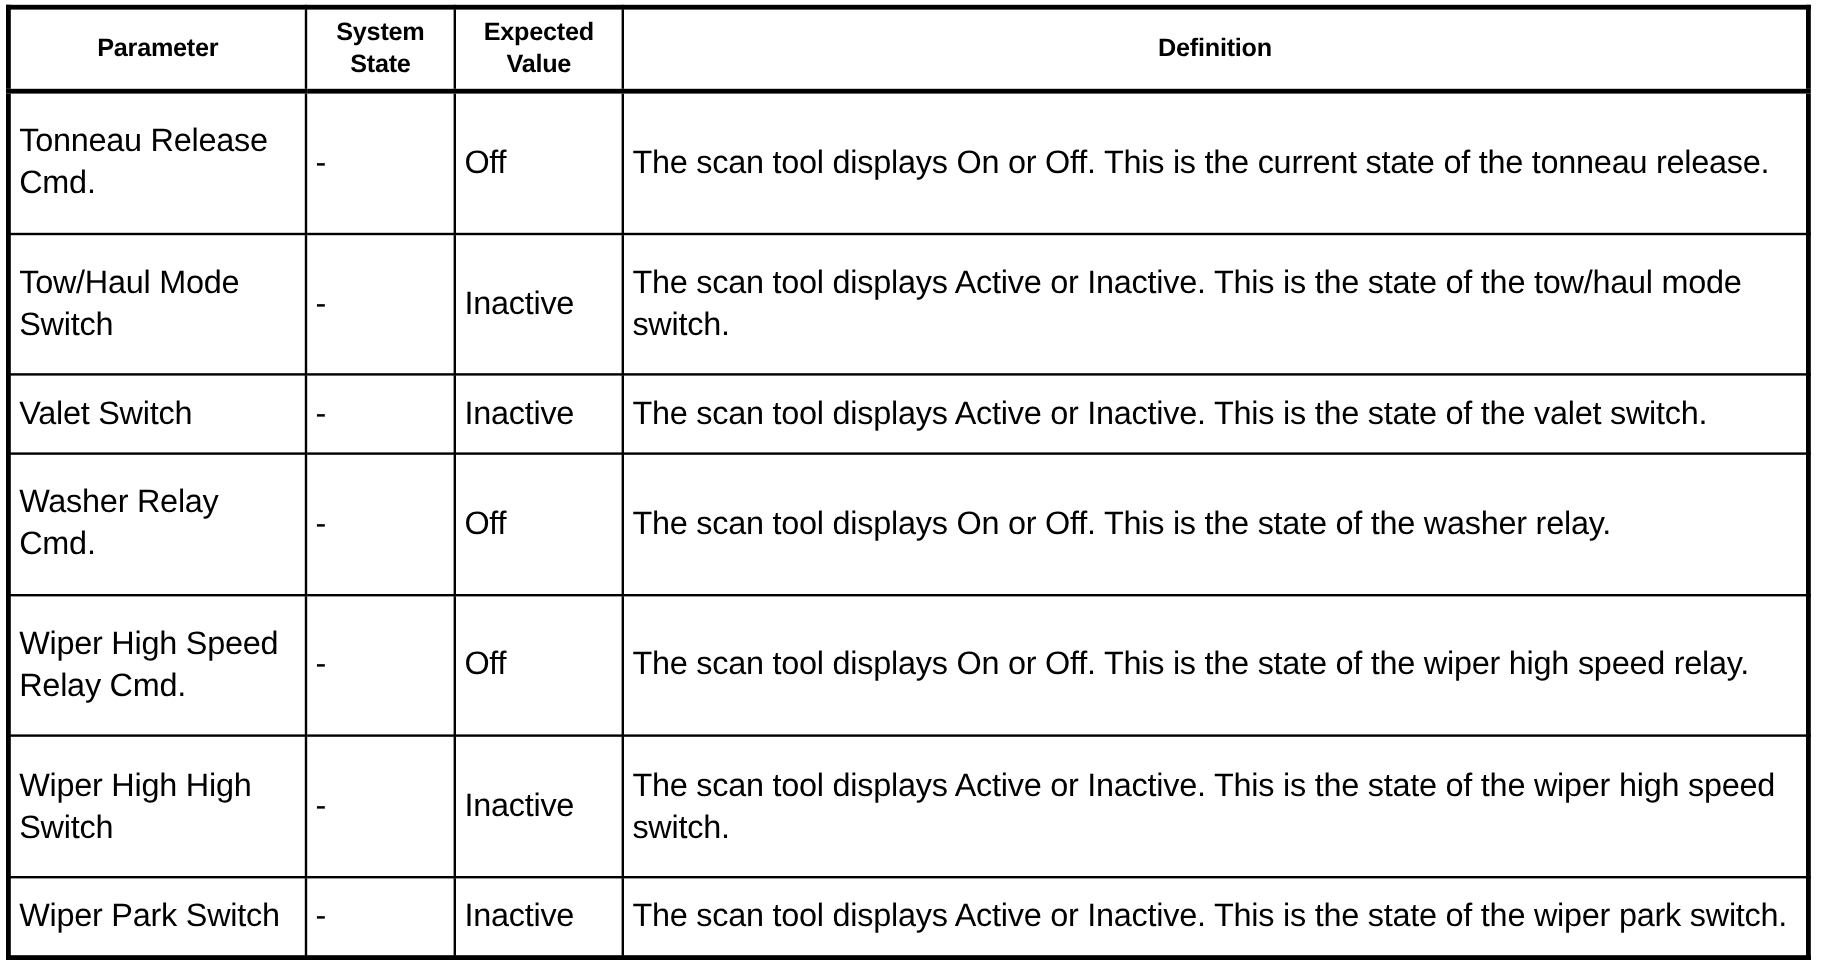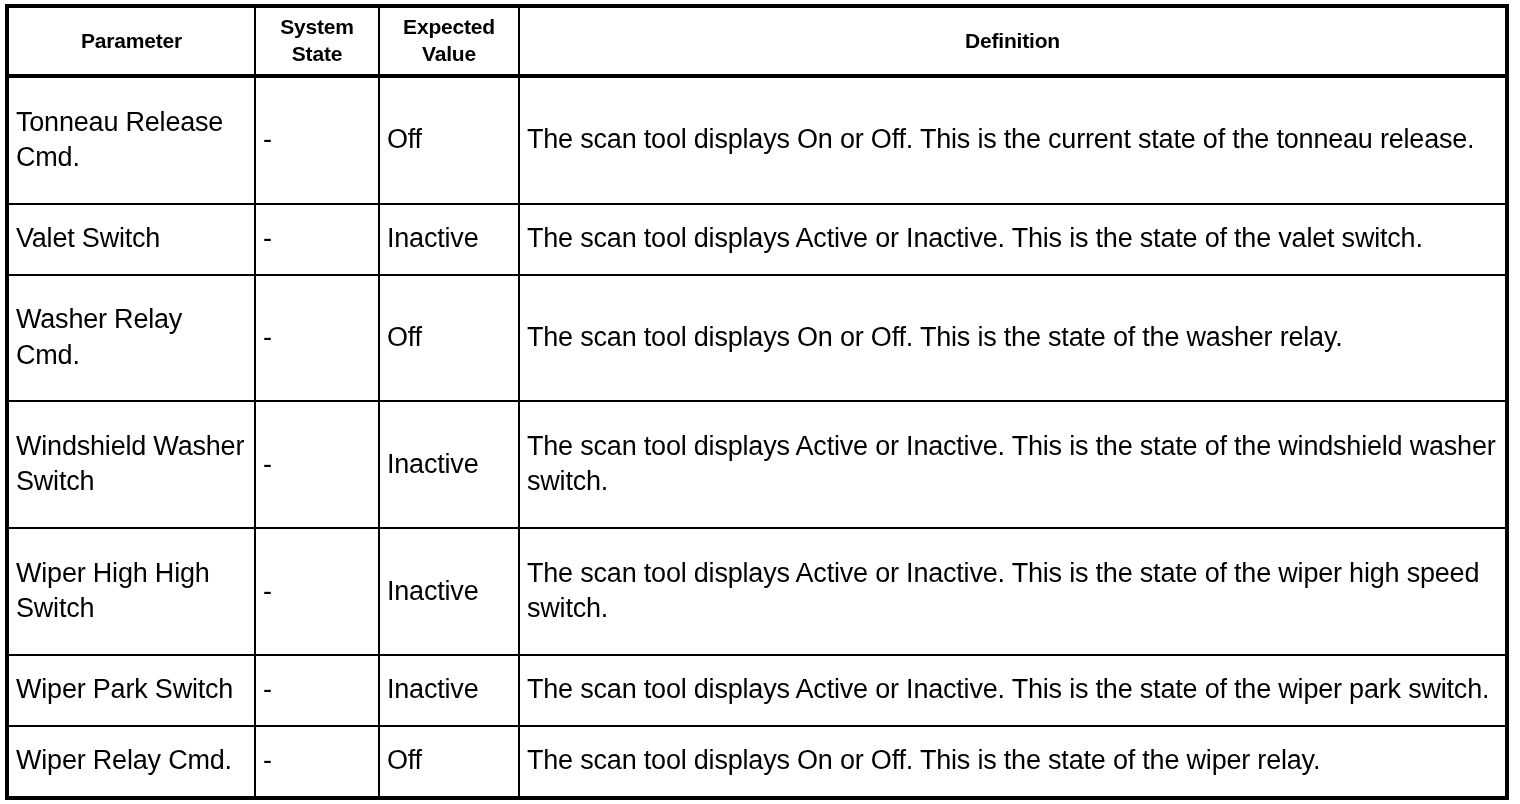--- a/index.html
+++ b/index.html
@@ -94,50 +94,50 @@
       </tr>
     </thead>
     <tbody id="table-body">
         <tr>
           <td class="cell-param">Tonneau Release Cmd.</td>
           <td class="cell-state">-</td>
           <td class="cell-value">Off</td>
           <td class="cell-def">The scan tool displays On or Off. This is the current state of the tonneau release.</td>
         </tr>
         <tr>
+          <td class="cell-param">Tow/Haul Mode Switch</td>
+          <td class="cell-state">-</td>
+          <td class="cell-value">Inactive</td>
+          <td class="cell-def">The scan tool displays Active or Inactive. This is the state of the tow/haul mode switch.</td>
+        </tr>
+        <tr>
           <td class="cell-param">Valet Switch</td>
           <td class="cell-state">-</td>
           <td class="cell-value">Inactive</td>
           <td class="cell-def">The scan tool displays Active or Inactive. This is the state of the valet switch.</td>
         </tr>
         <tr>
           <td class="cell-param">Washer Relay Cmd.</td>
           <td class="cell-state">-</td>
           <td class="cell-value">Off</td>
           <td class="cell-def">The scan tool displays On or Off. This is the state of the washer relay.</td>
         </tr>
         <tr>
-          <td class="cell-param">Windshield Washer Switch</td>
+          <td class="cell-param">Wiper High Speed Relay Cmd.</td>
           <td class="cell-state">-</td>
-          <td class="cell-value">Inactive</td>
-          <td class="cell-def">The scan tool displays Active or Inactive. This is the state of the windshield washer switch.</td>
+          <td class="cell-value">Off</td>
+          <td class="cell-def">The scan tool displays On or Off. This is the state of the wiper high speed relay.</td>
         </tr>
         <tr>
           <td class="cell-param">Wiper High High Switch</td>
           <td class="cell-state">-</td>
           <td class="cell-value">Inactive</td>
           <td class="cell-def">The scan tool displays Active or Inactive. This is the state of the wiper high speed switch.</td>
         </tr>
         <tr>
           <td class="cell-param">Wiper Park Switch</td>
           <td class="cell-state">-</td>
           <td class="cell-value">Inactive</td>
           <td class="cell-def">The scan tool displays Active or Inactive. This is the state of the wiper park switch.</td>
         </tr>
-        <tr>
-          <td class="cell-param">Wiper Relay Cmd.</td>
-          <td class="cell-state">-</td>
-          <td class="cell-value">Off</td>
-          <td class="cell-def">The scan tool displays On or Off. This is the state of the wiper relay.</td>
-        </tr>
       </tbody>
   </table>
 </div>
 
 </body></html>

